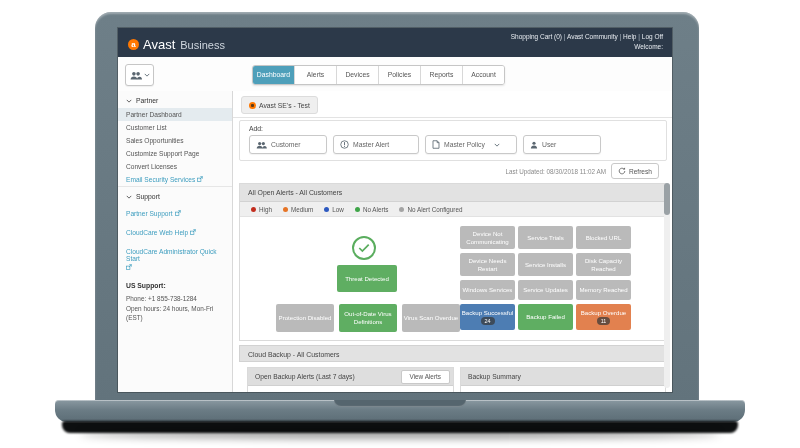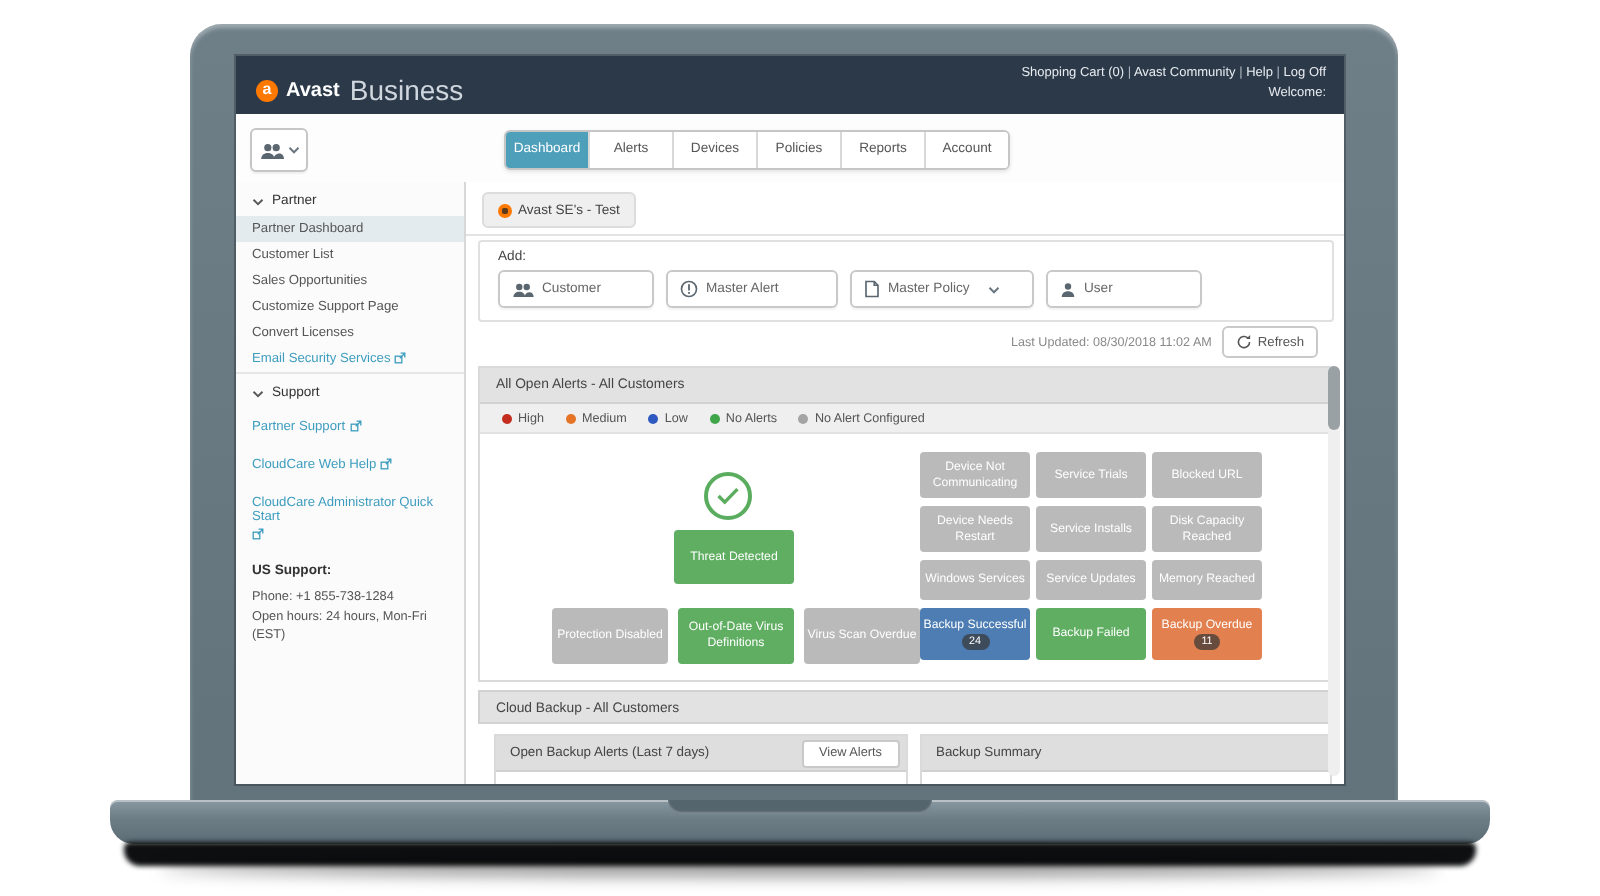--- a/index.html
+++ b/index.html
@@ -23,22 +23,22 @@
 
   
   .screen{position:absolute;left:118px;top:28px;width:554px;height:364px;background:#ffffff;overflow:hidden;
     box-shadow:0 0 0 1px rgba(0,0,0,.25);}
 
   
   .topbar{position:absolute;left:0;top:0;width:100%;height:29px;background:#2c3949;color:#fff;}
   .brand{position:absolute;left:10px;top:9px;display:flex;align-items:center;gap:4px;}
   .logo-dot{width:11px;height:11px;border-radius:50%;background:#ff7800;color:#fff;font-size:8px;font-weight:bold;
     display:flex;align-items:center;justify-content:center;line-height:1;}
-  .brand-bold{font-size:10px;font-weight:bold;color:#fff;}
-  .brand-light{font-size:14px;color:#cfd6de;margin-left:1px;}
+  .brand-bold{font-size:13px;font-weight:normal;color:#fff;}
+  .brand-light{font-size:11px;color:#cfd6de;margin-left:1px;}
   .top-links{position:absolute;right:9px;top:5px;text-align:right;font-size:6.5px;color:#e8ecf1;}
   .top-links .links-line span + span::before{content:"  |  ";color:#aeb8c2;}
   .welcome-line{margin-top:3px;font-size:6.5px;color:#e8ecf1;}
 
   
   .toolbar{position:absolute;left:0;top:29px;width:100%;height:34px;background:#fdfdfd;border-bottom:1px solid #cfcfcf;}
   .org-btn{position:absolute;left:7px;top:7px;width:27px;height:20px;background:#fff;border:1px solid #c6c6c6;
     border-radius:3px;display:flex;align-items:center;justify-content:center;gap:2px;box-shadow:0 1px 1px rgba(0,0,0,.06);}
   .tabs{position:absolute;left:134px;top:8px;display:flex;border:1px solid #c6c6c6;border-radius:3px;overflow:hidden;
     box-shadow:0 1px 2px rgba(0,0,0,.1);}

